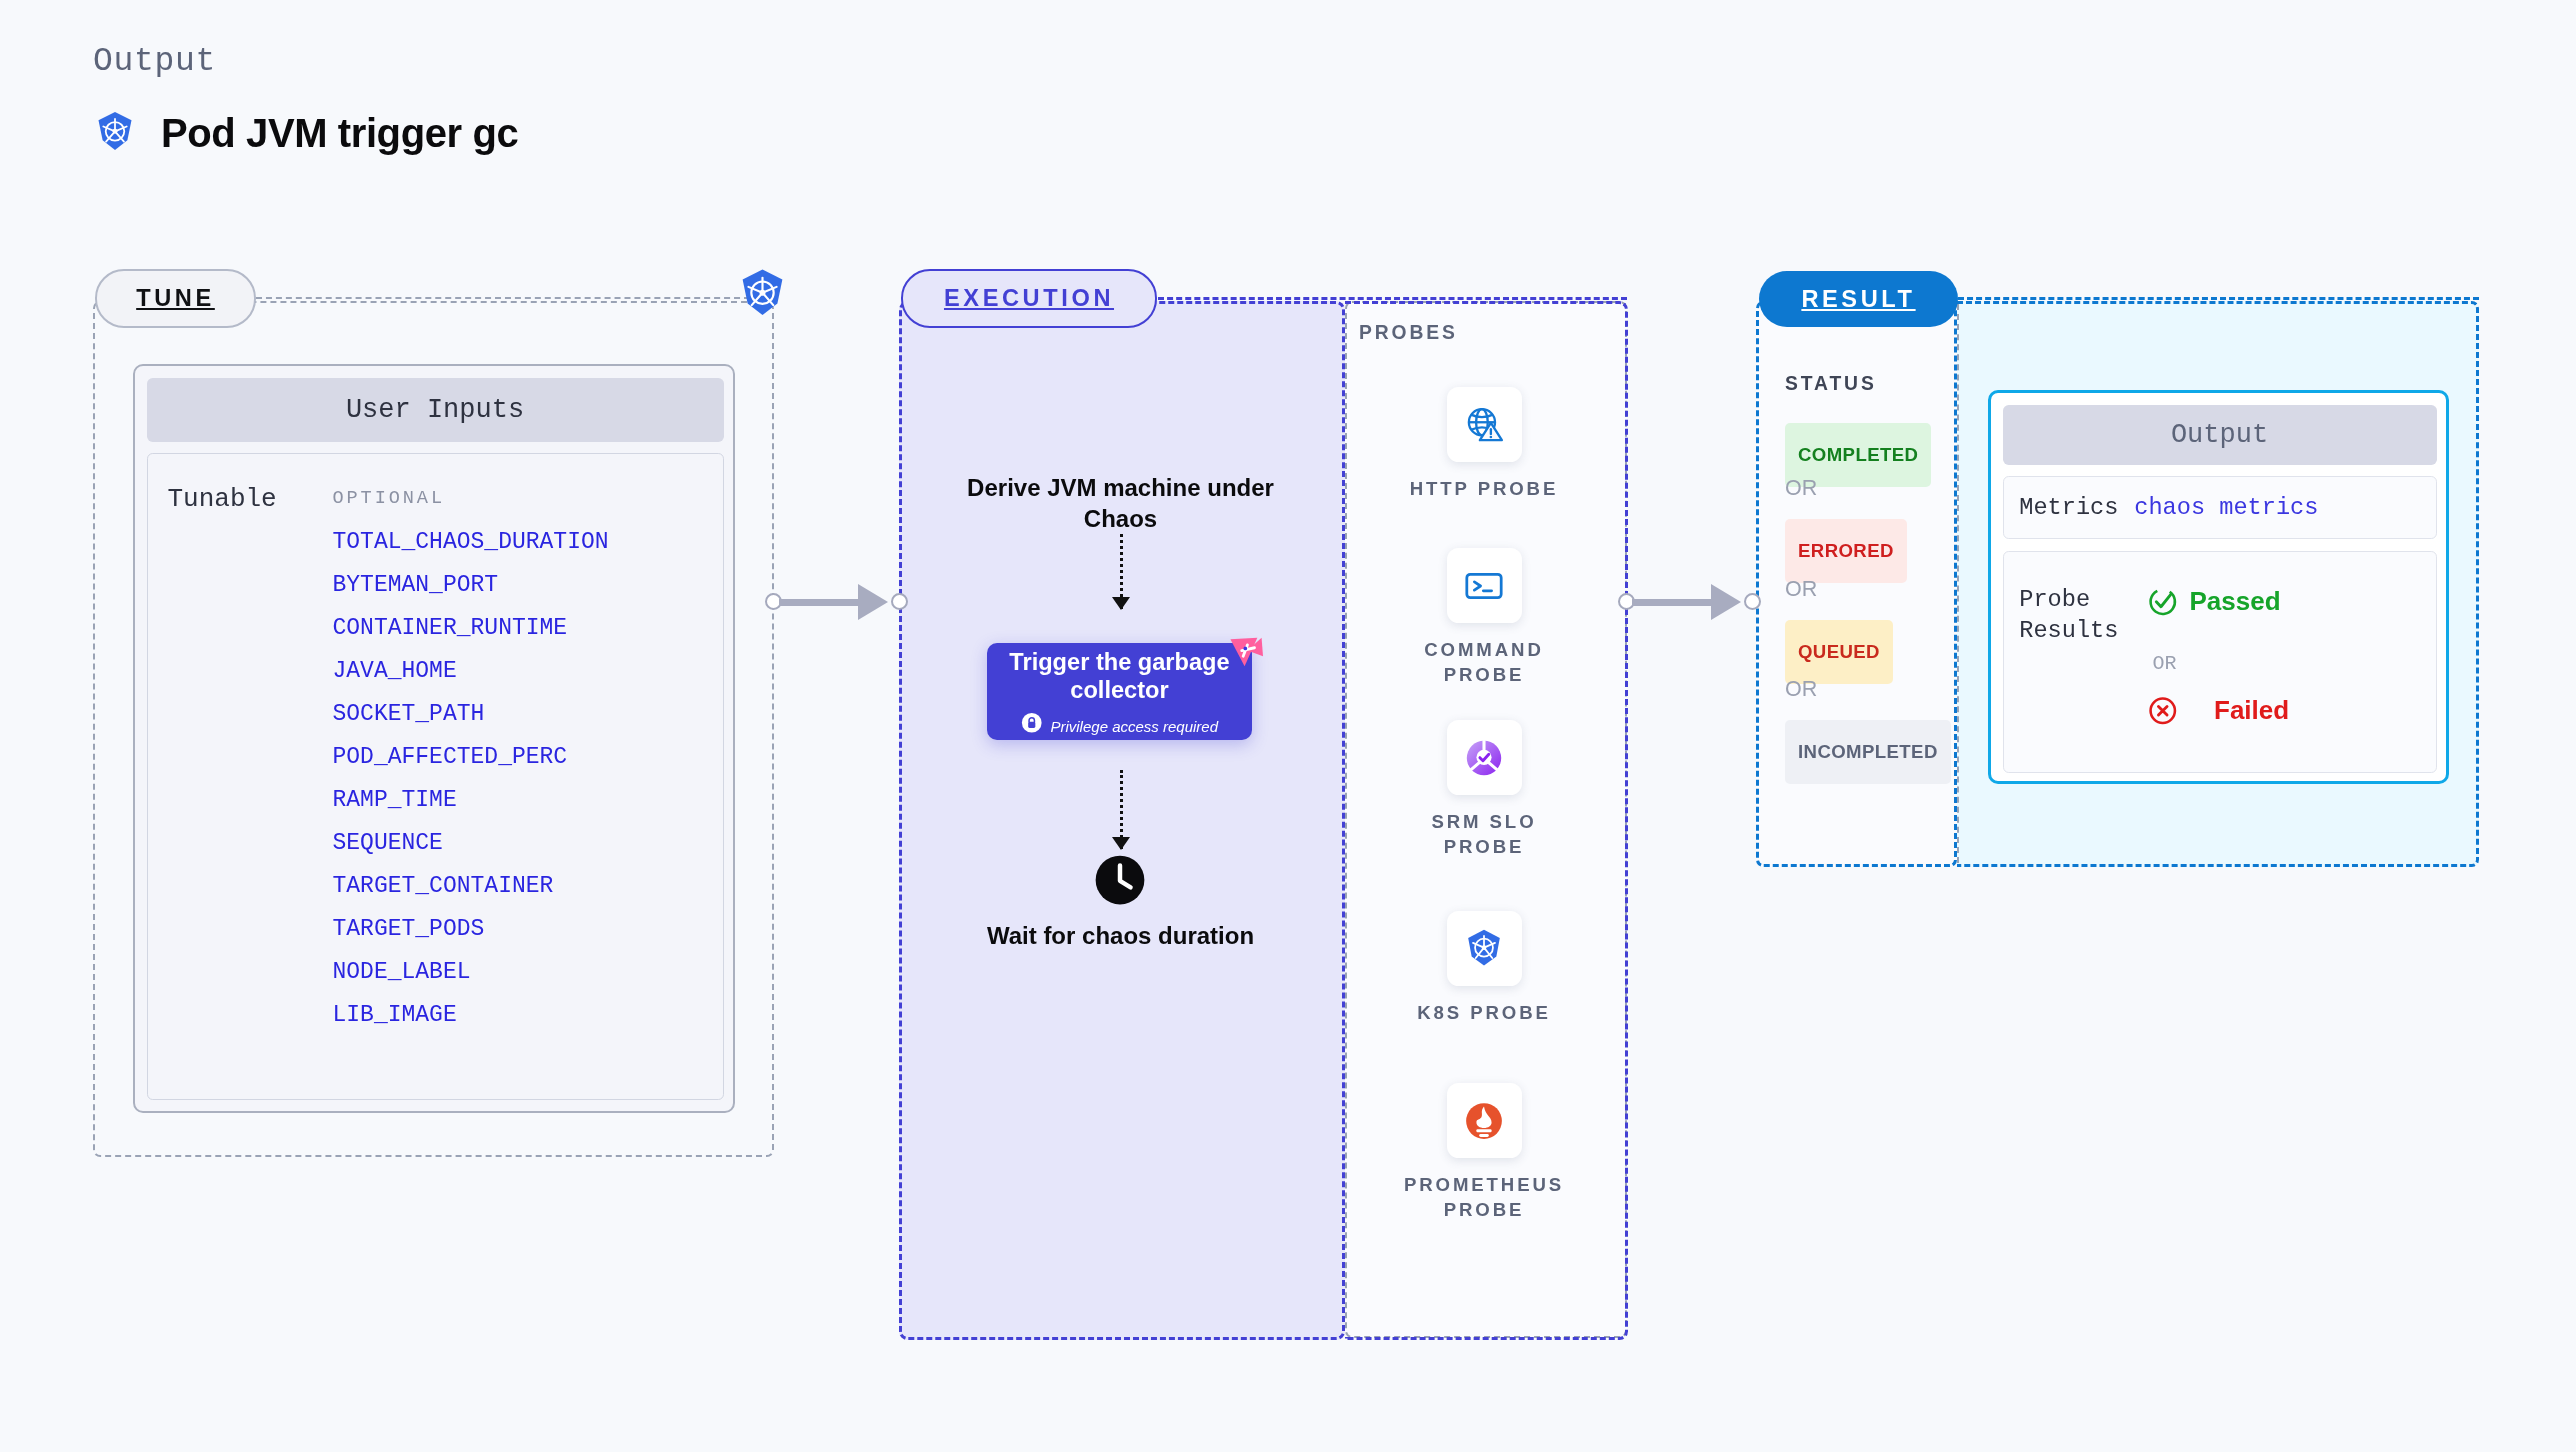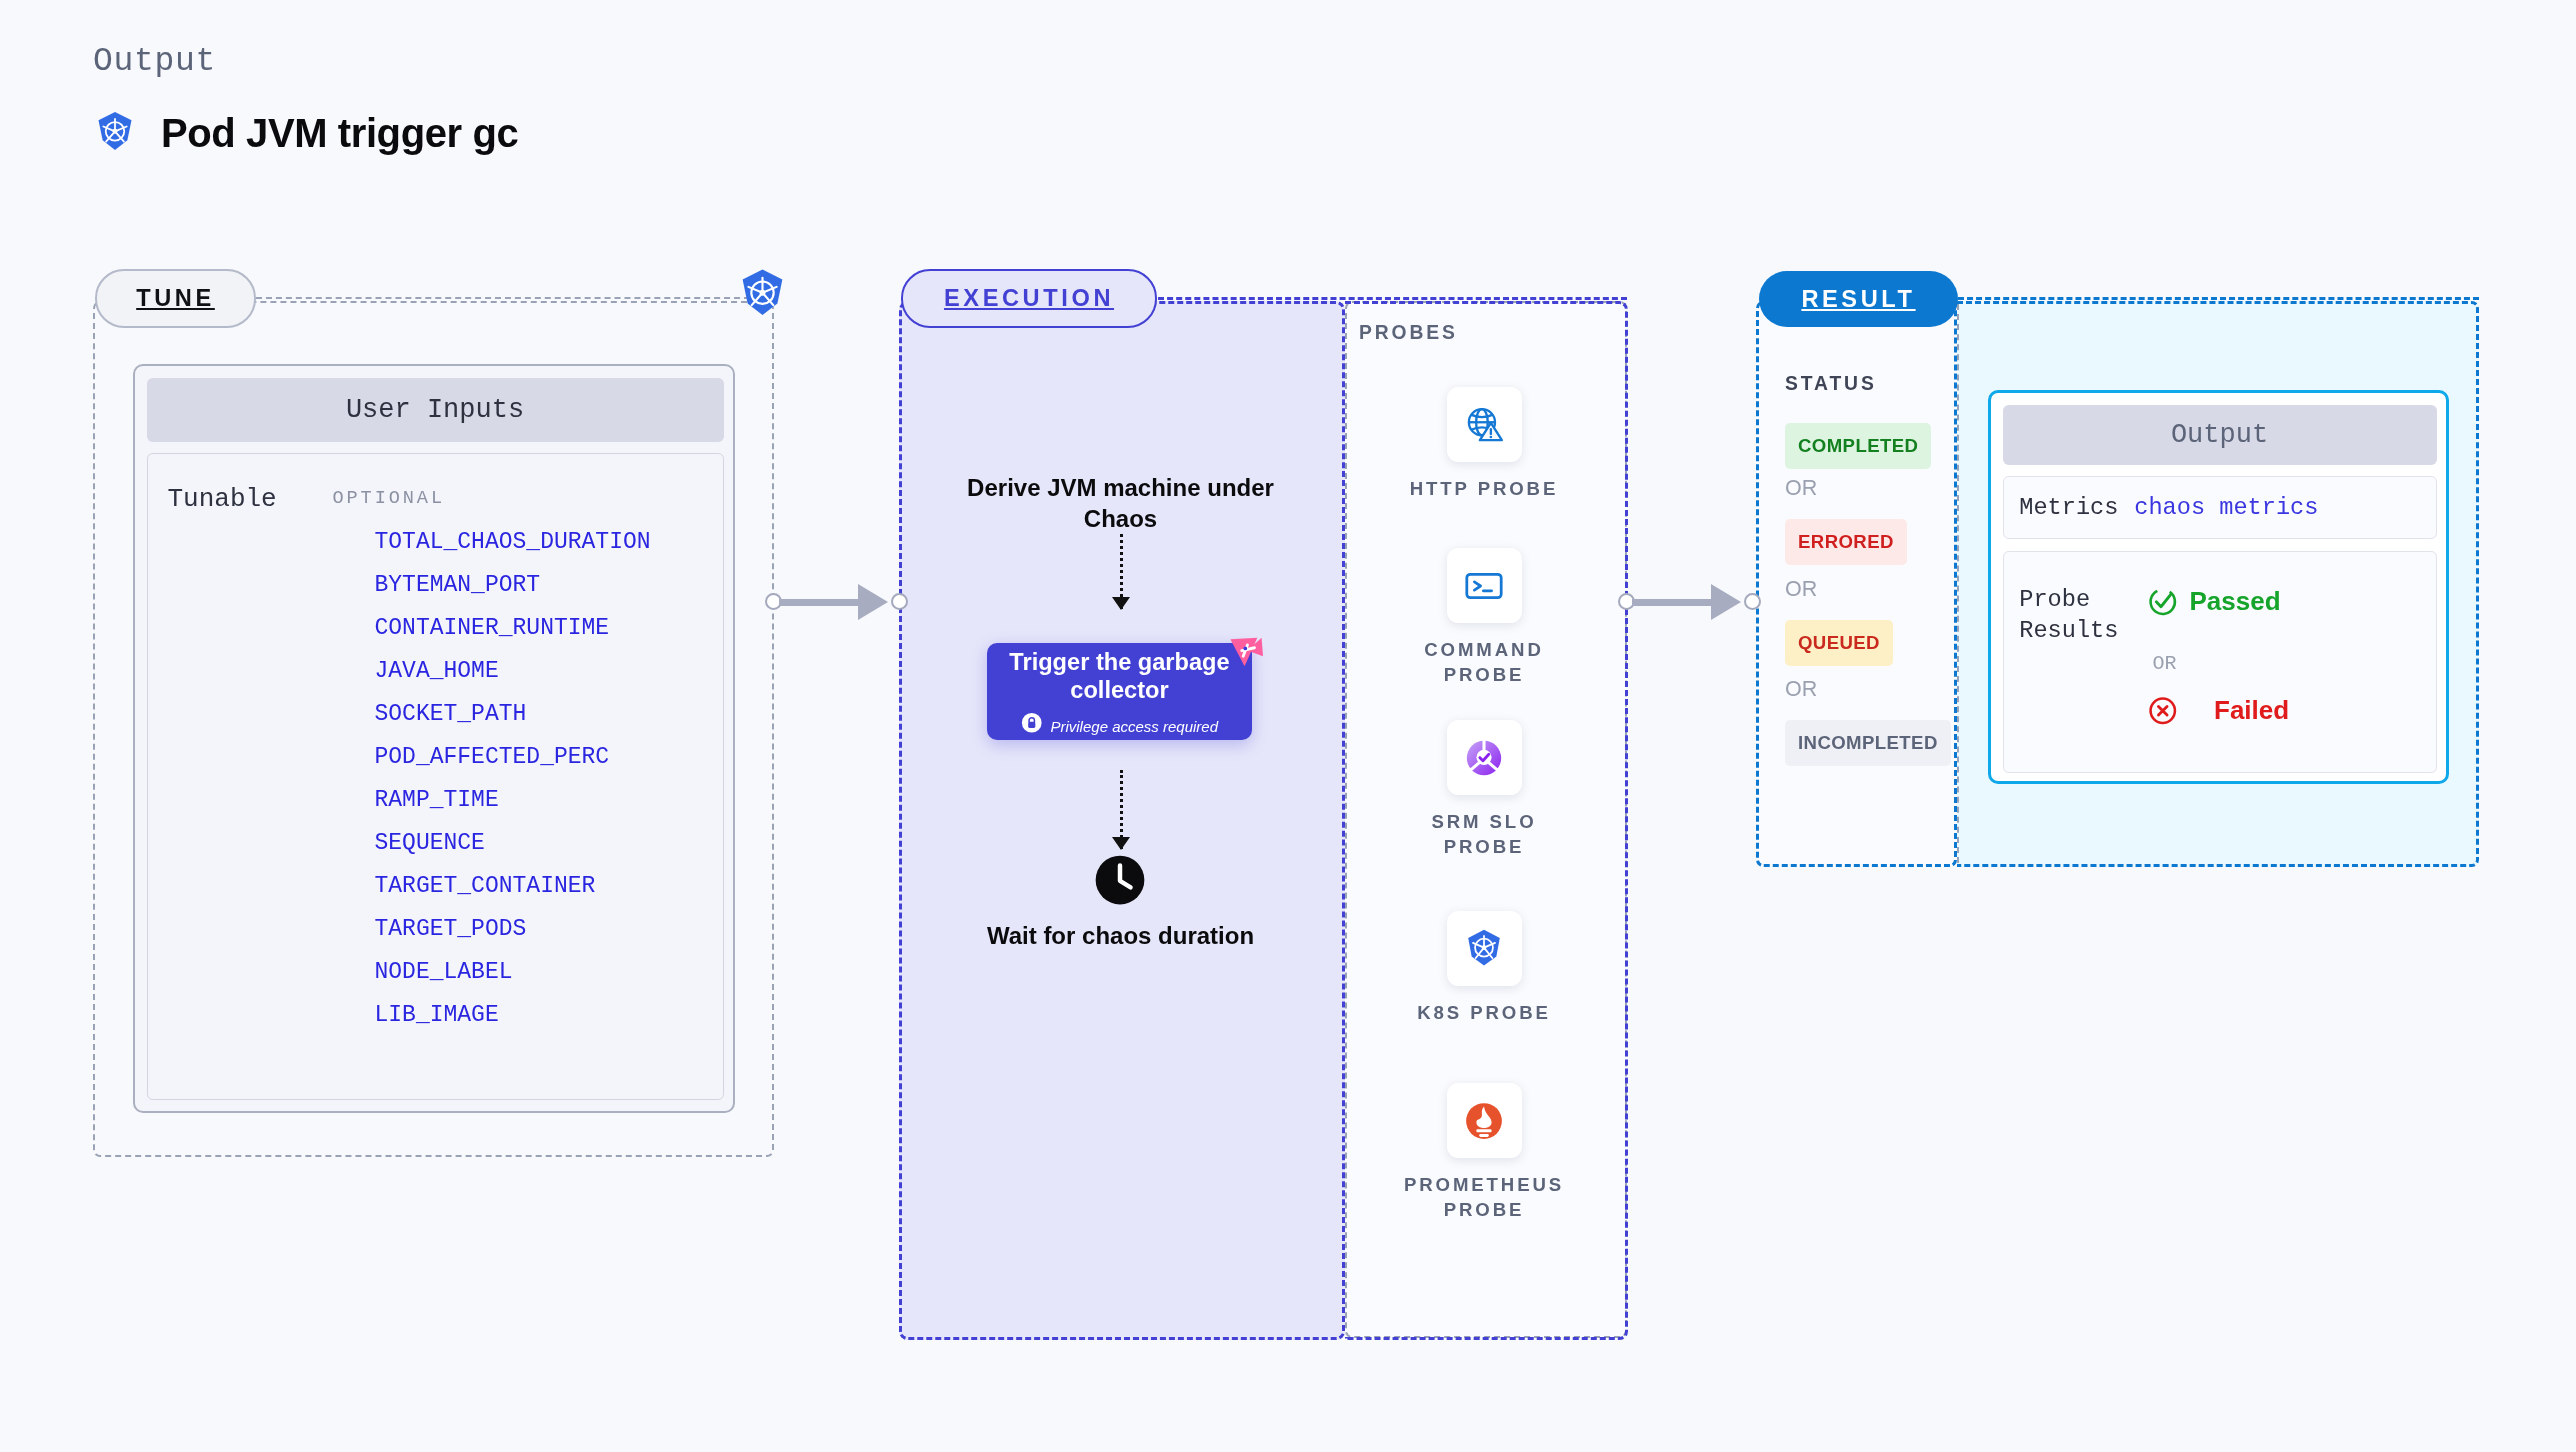--- a/index.html
+++ b/index.html
@@ -103,21 +103,21 @@
   }
   #tunable-label{
     position:absolute;left:20px;top:30px;
     font-family:"Liberation Mono", monospace;font-size:26px;color:#2e3240;
   }
   #optional-label{
     position:absolute;left:185px;top:34px;
     font-family:"Liberation Mono", monospace;font-size:18.6px;
     color:#8b91a3;letter-spacing:2.9px;
   }
-  #tunable-list{position:absolute;left:185px;top:75px;margin-left:42px;}
+  #tunable-list{position:absolute;left:185px;top:75px;}
   .tunable-item{
     font-family:"Liberation Mono", monospace;font-size:23px;
     color:#2a25e0;margin-bottom:17px;white-space:nowrap;
   }
 
   
   #exec-step1{
     position:absolute;left:963px;top:473px;width:315px;
     text-align:center;font-size:24px;font-weight:bold;color:#0b0b0d;
     line-height:1.28;
@@ -190,21 +190,21 @@
   #link1{left:765px;top:580px;width:143px;}
   #link2{left:1618px;top:580px;width:143px;}
 
   
   #status-title{
     position:absolute;left:1785px;top:373px;
     font-size:19.3px;font-weight:bold;color:#3f4556;letter-spacing:2.9px;
   }
   .status-badge{
     position:absolute;left:1785px;display:inline-block;
-    padding:12px 13px;border-radius:5px;font-size:18.6px;font-weight:bold;
+    padding:21px 13px;border-radius:5px;font-size:18.6px;font-weight:bold;
     letter-spacing:0.4px;
   }
   .or-text{
     position:absolute;left:1785px;font-size:21.5px;color:#9aa0b0;
   }
   #st-completed{top:423px;background:#ddf5e0;color:#14801f;}
   #or-1{top:476px;}
   #st-errored{top:519px;background:#fde9e7;color:#cf1f1f;}
   #or-2{top:577px;}
   #st-queued{top:620px;background:#fdefc6;color:#c92a1d;}

